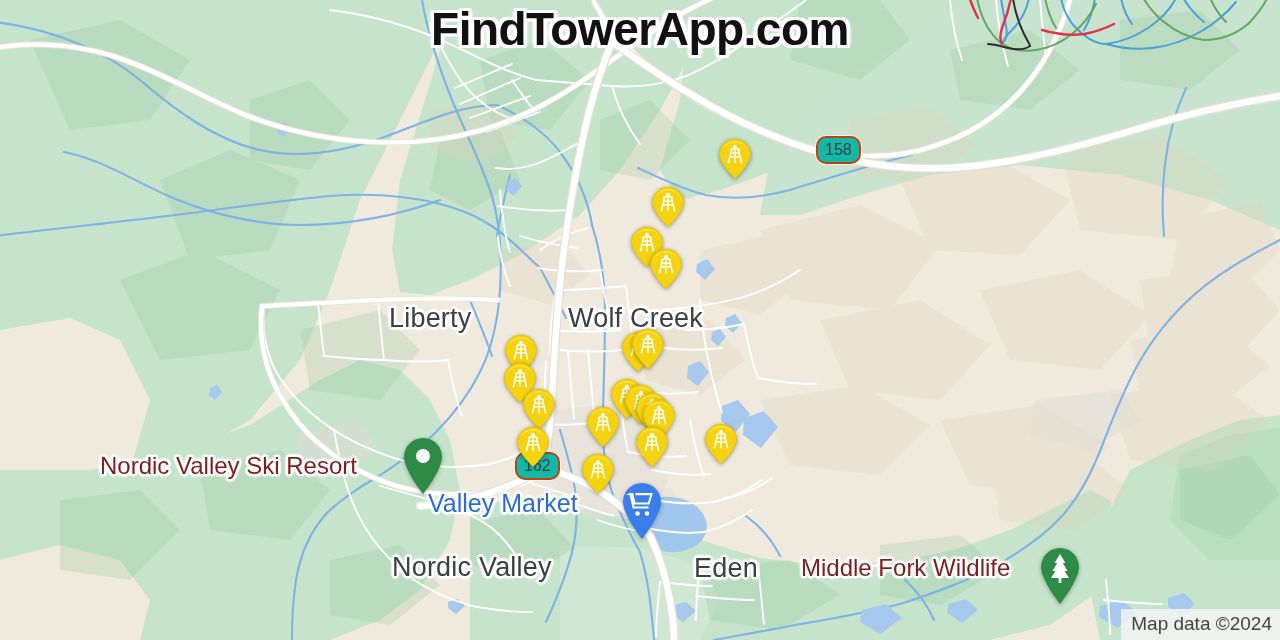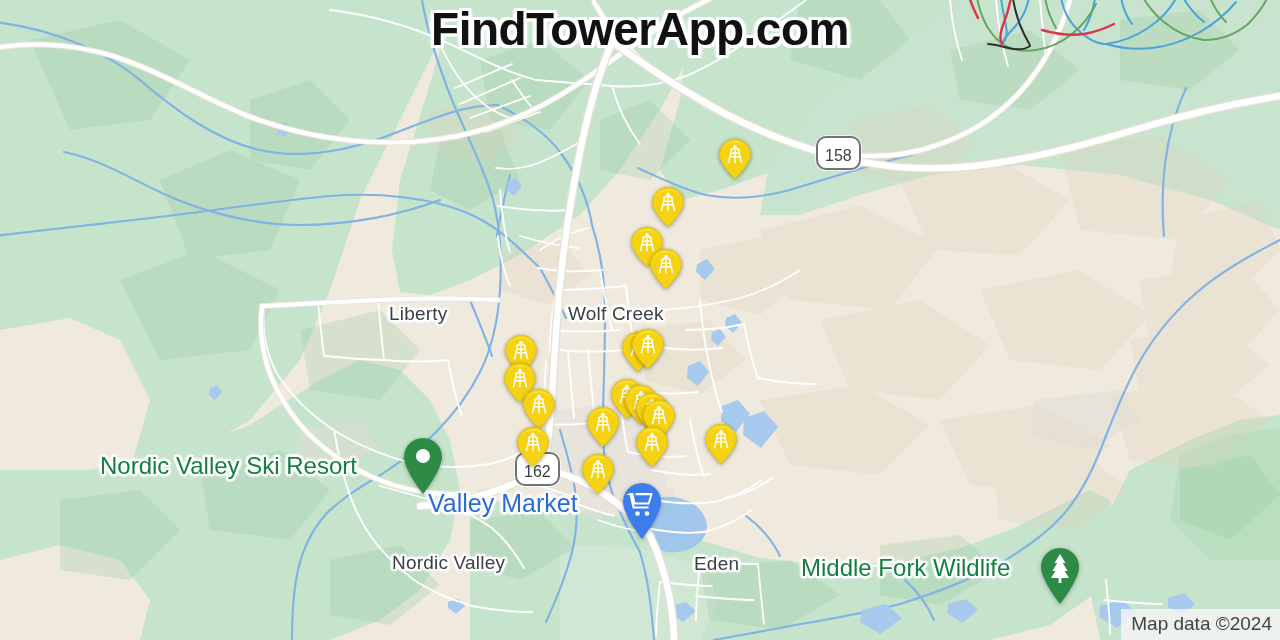--- a/index.html
+++ b/index.html
@@ -15,28 +15,28 @@
   .layer{position:absolute;left:0;top:0;width:1280px;height:640px;}
   svg.layer{display:block;}
 
   
   .lbl{
     position:absolute;white-space:nowrap;
     -webkit-font-smoothing:antialiased;
     pointer-events:none;
   }
   .lbl-city{
-    color:#3c4043;font-size:19px;font-weight:400;letter-spacing:.2px;
+    color:#3c4043;font-size:27px;font-weight:400;letter-spacing:.2px;
     text-shadow:
       -2px -2px 0 #fff, 2px -2px 0 #fff, -2px 2px 0 #fff, 2px 2px 0 #fff,
       -2px 0 0 #fff, 2px 0 0 #fff, 0 -2px 0 #fff, 0 2px 0 #fff,
       -3px 0 2px #fff, 3px 0 2px #fff, 0 3px 2px #fff, 0 -3px 2px #fff;
   }
   .lbl-park{
-    color:#15803d;font-size:24px;font-weight:400;line-height:27px;
+    color:#7f1d1d;font-size:24px;font-weight:400;line-height:27px;
     text-shadow:
       -2px -2px 0 #fff, 2px -2px 0 #fff, -2px 2px 0 #fff, 2px 2px 0 #fff,
       -2px 0 0 #fff, 2px 0 0 #fff, 0 -2px 0 #fff, 0 2px 0 #fff,
       -3px 0 2px #fff, 3px 0 2px #fff, 0 3px 2px #fff, 0 -3px 2px #fff;
   }
   .lbl-poi{
     color:#2a6bd6;font-size:25px;font-weight:400;
     text-shadow:
       -2px -2px 0 #fff, 2px -2px 0 #fff, -2px 2px 0 #fff, 2px 2px 0 #fff,
       -2px 0 0 #fff, 2px 0 0 #fff, 0 -2px 0 #fff, 0 2px 0 #fff,
@@ -50,23 +50,23 @@
     font-size:46px;font-weight:bold;color:#111;letter-spacing:-.5px;
     text-shadow:
       -3px -3px 0 #fff, 3px -3px 0 #fff, -3px 3px 0 #fff, 3px 3px 0 #fff,
       -3px 0 0 #fff, 3px 0 0 #fff, 0 -3px 0 #fff, 0 3px 0 #fff,
       -4px 0 3px #fff, 4px 0 3px #fff;
     pointer-events:none;
   }
 
   
   .shield{
-    position:absolute;background:#ffffff;border:2px solid #737373;
+    position:absolute;background:#14b8a6;border:2px solid #c2410c;
     border-radius:10px;color:#3c4043;font-size:16px;line-height:20px;
-    padding:8px 7px 2px;text-align:center;box-shadow:0 0 0 1px rgba(255,255,255,.6);
+    padding:2px 7px 2px;text-align:center;box-shadow:0 0 0 1px rgba(255,255,255,.6);
   }
 
   
   .tower{
     position:absolute;width:34px;height:42px;
     transform:translate(-17px,-42px);
   }
   .tower svg{display:block;filter:drop-shadow(0 1px 2px rgba(0,0,0,.38));}
 
   

